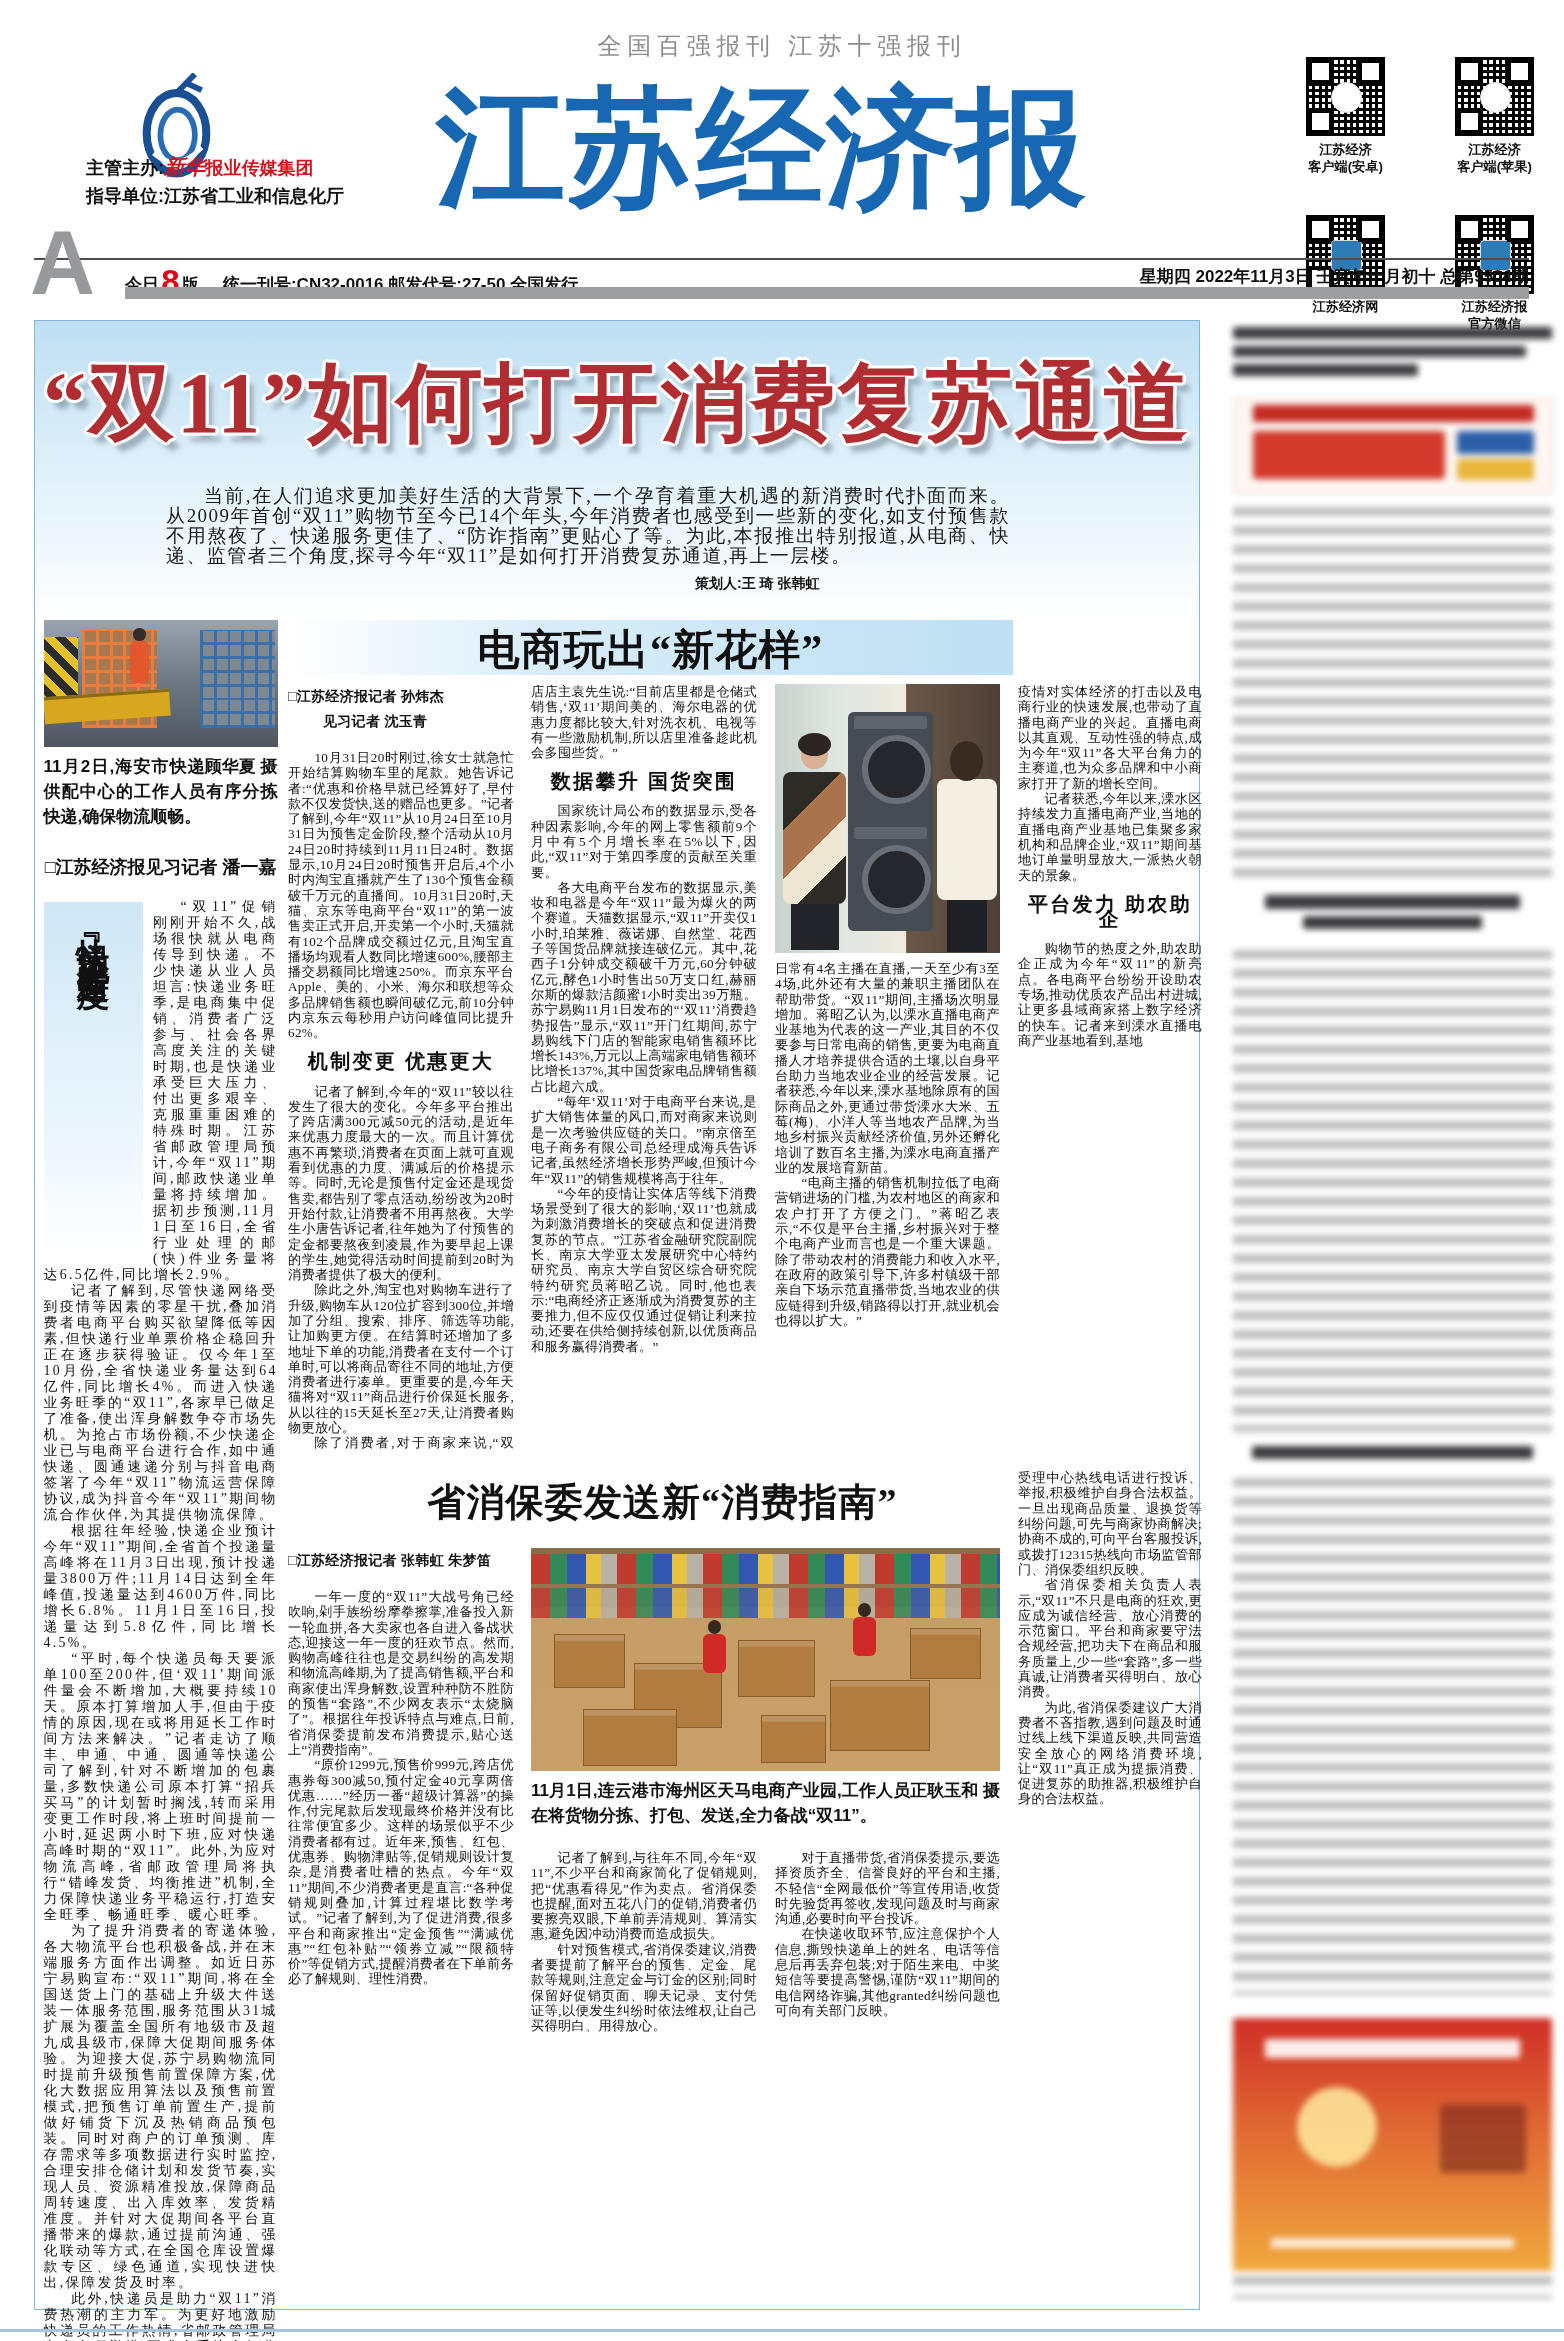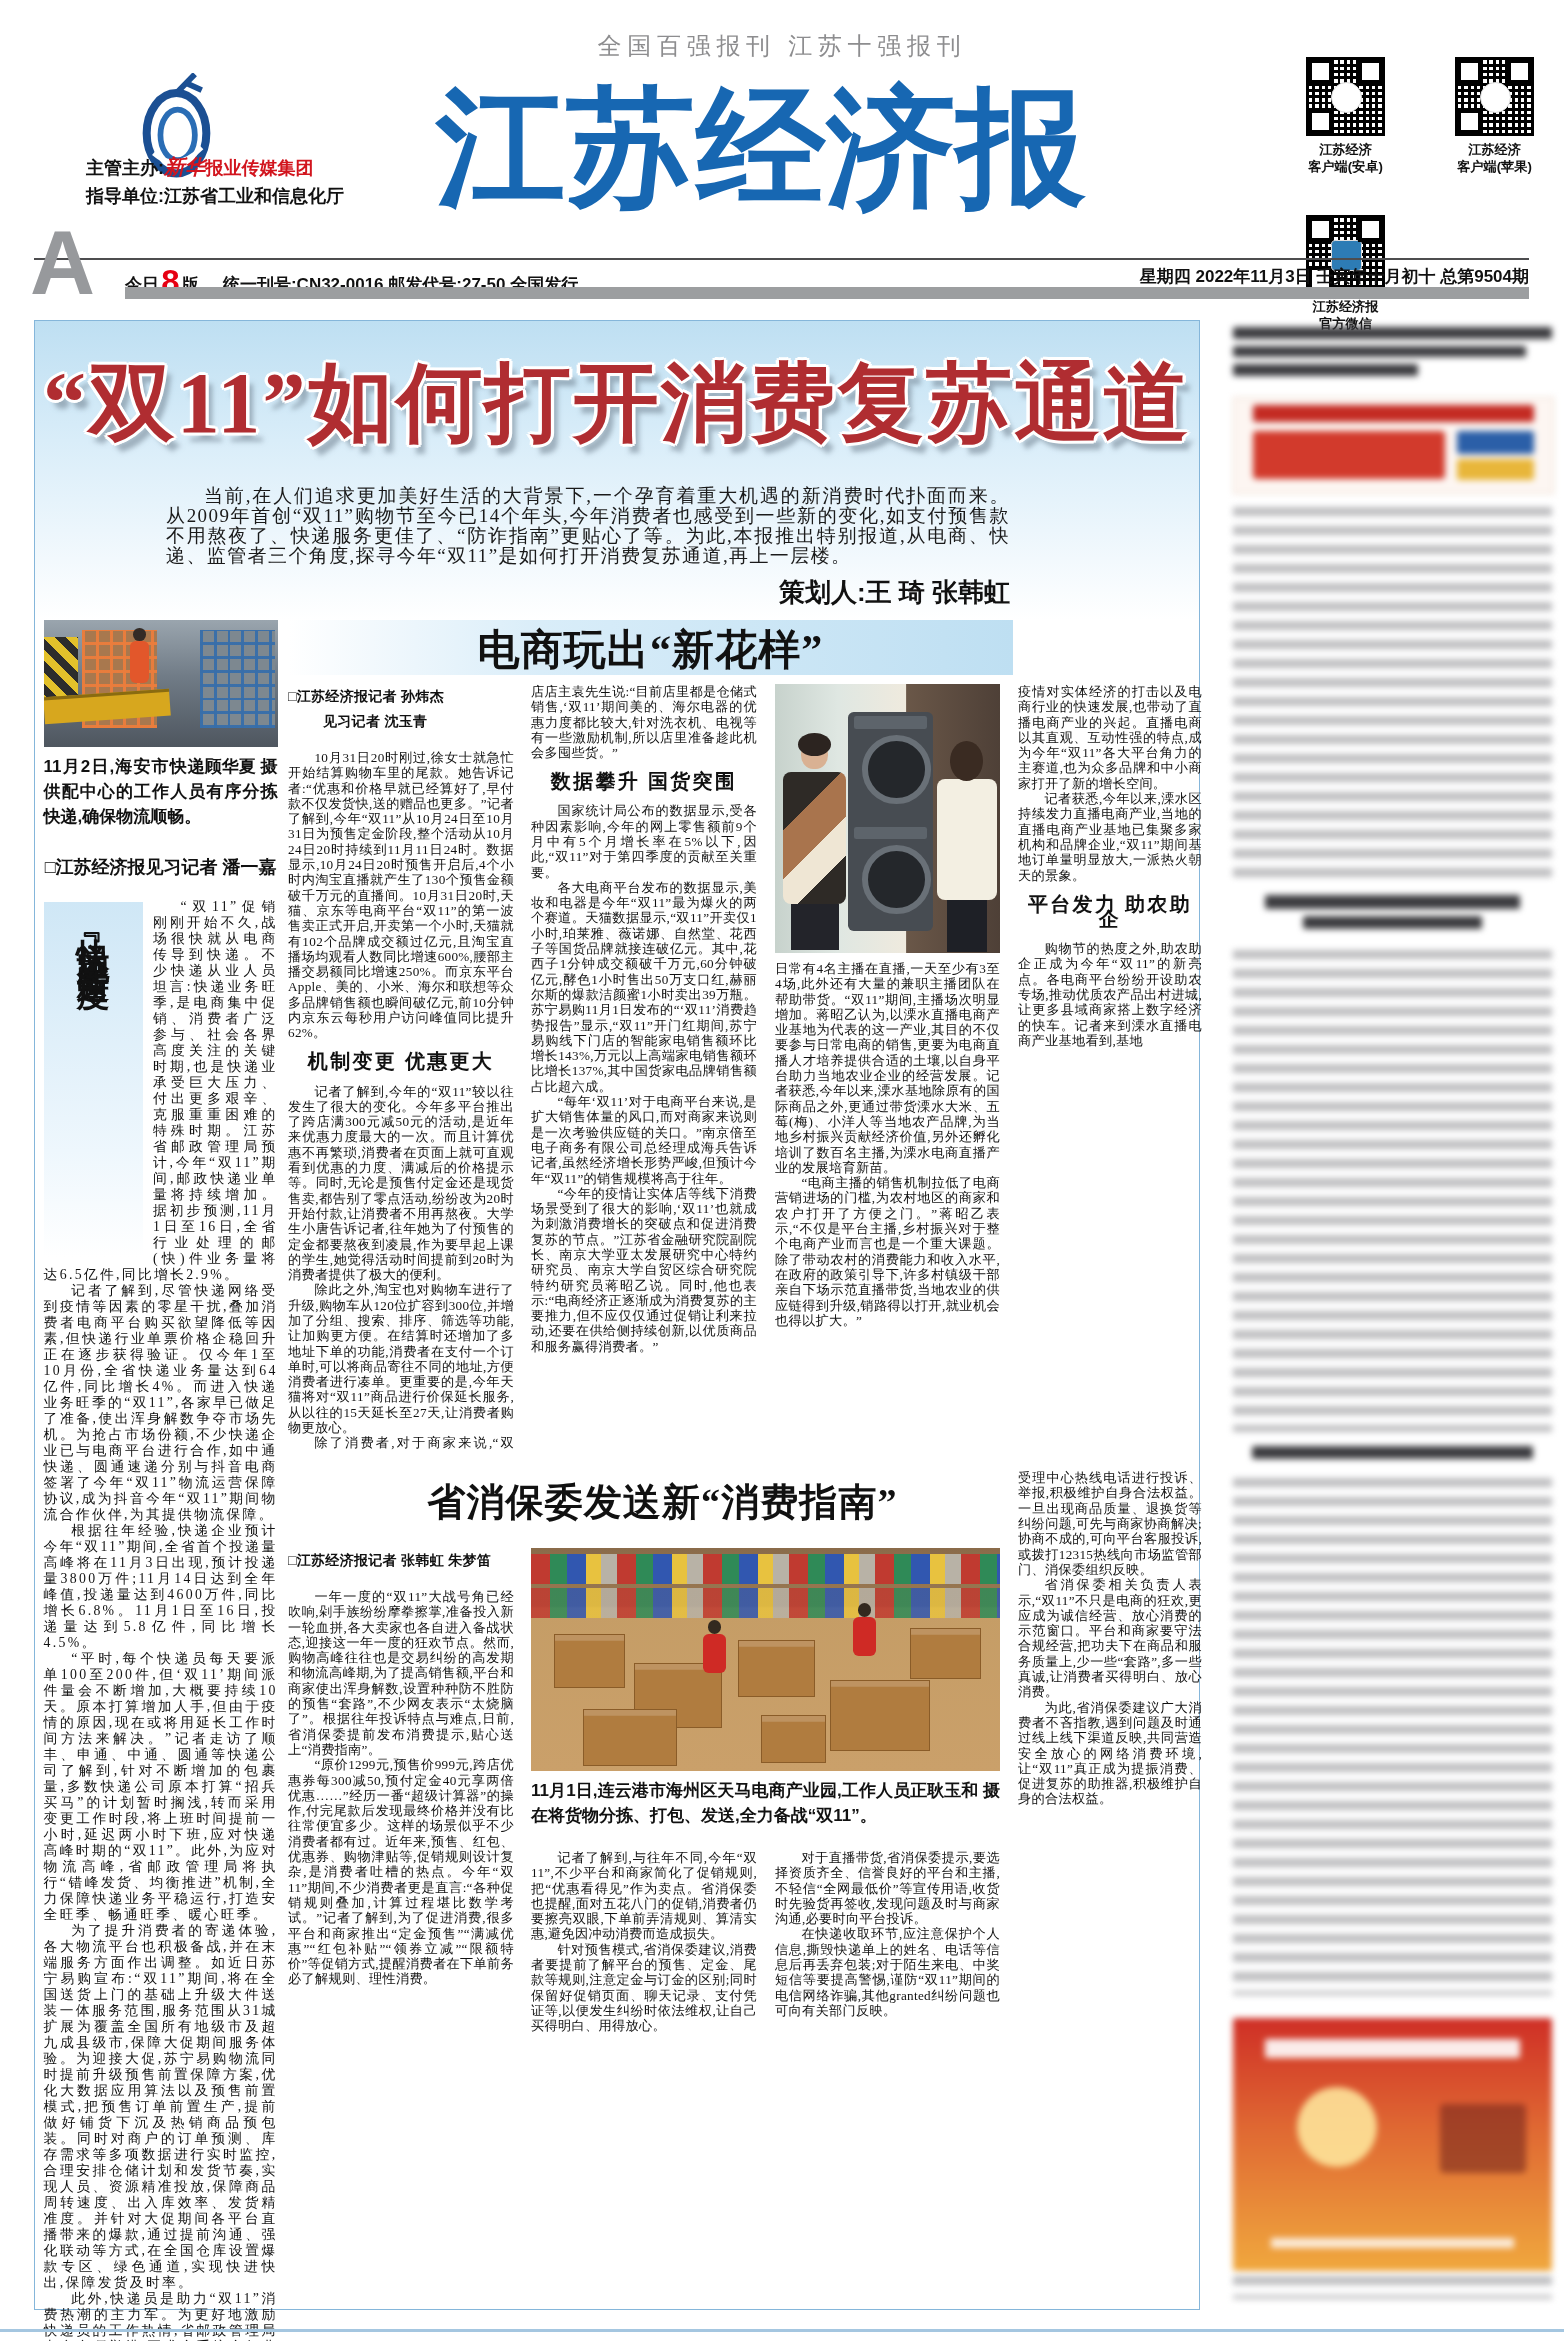--- a/index.html
+++ b/index.html
@@ -11,21 +11,21 @@
   .top-banner{top:30px;left:0;width:1564px;text-align:center;font-size:24px;
               letter-spacing:5.7px;color:#8d8d8f;font-family:"Liberation Sans","DejaVu Sans",sans-serif;}
   .logo{top:73px;left:142px;width:69px;height:109px;}
   .logo svg{width:100%;height:100%;}
   .sponsor{top:154px;left:86px;width:322px;font-size:18px;font-weight:bold;line-height:27.6px;
            font-family:"Liberation Sans","DejaVu Sans",sans-serif;}
   .sponsor .red-script{color:#d2151e;font-style:italic;font-family:"Liberation Serif",serif;font-size:20.7px;}
   .sponsor .red{color:#d2151e;}
   .masthead{top:62px;left:436px;width:666px;font-size:129px;font-weight:bold;color:#1767b2;
             letter-spacing:1.1px;white-space:nowrap;font-family:"Liberation Serif","DejaVu Serif",serif;}
-  .qr-grid{top:57px;left:1291px;width:241px;display:grid;grid-template-columns:1fr 1fr 1fr;
+  .qr-grid{top:57px;left:1291px;width:241px;display:grid;grid-template-columns:1fr 1fr;
            grid-column-gap:23px;grid-row-gap:10.3px;gap:40px;}
   .qr-cell{width:109px;text-align:center;}
   .qr{width:79px;height:79px;margin:0 auto;position:relative;
       background:
         repeating-linear-gradient(0deg,#000 0 2.9px,transparent 2.9px 6.3px),
         repeating-linear-gradient(90deg,#000 0 2.9px,#fff 2.9px 6.3px);}
   .qr:before,.qr:after{content:"";position:absolute;width:17px;height:17px;border:4px solid #000;background:#fff;top:2.3px;}
   .qr:before{left:2.3px;} .qr:after{right:2.3px;}
   .qr .corner{position:absolute;width:17px;height:17px;border:4px solid #000;background:#fff;bottom:2.3px;left:2.3px;}
   .qr .center-logo{position:absolute;left:25px;top:25px;width:29px;height:29px;border-radius:50%;
@@ -51,21 +51,21 @@
   .head-band{position:absolute;top:0;left:0;width:100%;height:299px;
              background:linear-gradient(180deg,#bedff2 0%,#d9edf9 40%,#ffffff 100%);}
   .headline{position:absolute;top:24px;left:0;width:100%;text-align:center;font-size:86px;font-weight:bold;
             color:#b02d31;letter-spacing:2.3px;white-space:nowrap;
             text-shadow:-2.3px -2.3px 0 #fff,2.3px -2.3px 0 #fff,-2.3px 2.3px 0 #fff,2.3px 2.3px 0 #fff,
                         -3.4px 0 0 #fff,3.4px 0 0 #fff,0 3.4px 0 #fff,0 -3.4px 0 #fff,
                         6.9px 9.2px 5.7px rgba(110,125,140,.55);}
   .intro{position:absolute;top:165px;left:131px;width:844px;font-size:19px;line-height:20px;
          letter-spacing:1.4px;text-align:justify;color:#1a1a1a;}
   .intro .indent{text-indent:2em;}
-  .planner{position:absolute;top:254px;left:660px;width:315px;text-align:right;font-size:26px;
+  .planner{position:absolute;top:254px;left:660px;width:315px;text-align:left;font-size:14px;
            font-weight:bold;font-family:"Liberation Sans","DejaVu Sans",sans-serif;}
 
   
   .express{position:absolute;left:8.6px;top:299px;width:234px;height:1683px;}
   .photo1{width:234px;height:127px;position:relative;overflow:hidden;
           background:linear-gradient(180deg,#9aa5ae 0%,#707b86 45%,#4e565f 100%);}
   .cage{position:absolute;top:10.3px;width:75px;height:98px;}
   .cage.orange{left:38px;background:
       repeating-linear-gradient(0deg,rgba(235,125,60,.95) 0 2.9px,transparent 2.9px 13.8px),
       repeating-linear-gradient(90deg,rgba(235,125,60,.95) 0 2.9px,transparent 2.9px 13.8px),#a8784e;}

